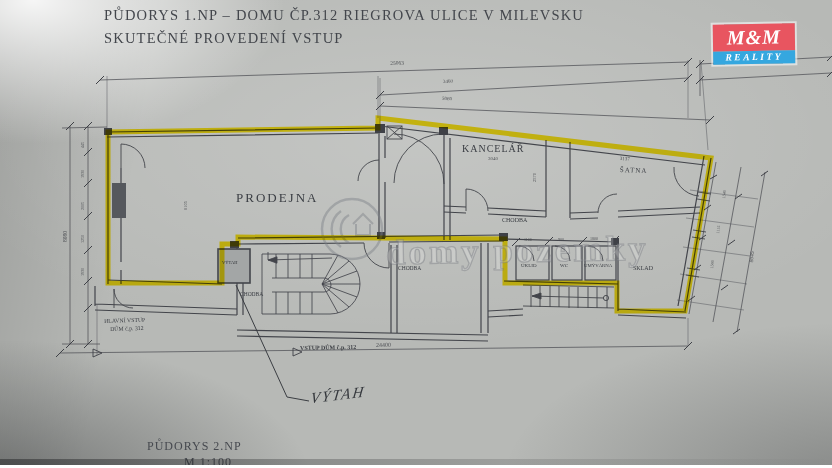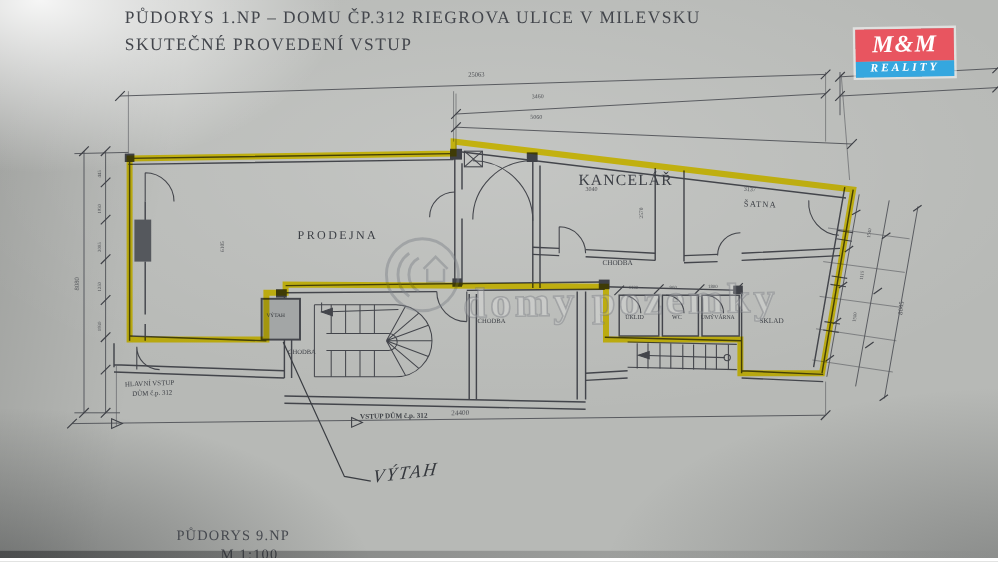--- a/index.html
+++ b/index.html
@@ -150,22 +150,22 @@
   </svg>
 
   <div class="lbl ttl" style="left:104px;top:8px;">PŮDORYS 1.NP – DOMU ČP.312 RIEGROVA ULICE V MILEVSKU</div>
   <div class="lbl ttl" style="left:104px;top:31px;">SKUTEČNÉ PROVEDENÍ VSTUP</div>
 
   <div class="logo">
     <div class="logo-top">M&amp;M</div>
     <div class="logo-bottom">REALITY</div>
   </div>
 
-  <div class="lbl" style="left:248px;top:191px;font-size:10px;letter-spacing:2px;">PRODEJNA</div>
-  <div class="lbl" style="left:482px;top:143px;font-size:13px;letter-spacing:1px;">KANCELÁŘ</div>
+  <div class="lbl" style="left:236px;top:191px;font-size:13px;letter-spacing:2px;">PRODEJNA</div>
+  <div class="lbl" style="left:462px;top:143px;font-size:10px;letter-spacing:1px;">KANCELÁŘ</div>
   <div class="lbl" style="left:620px;top:167px;font-size:7px;letter-spacing:1px;transform:rotate(2deg);">ŠATNA</div>
   <div class="lbl" style="left:502px;top:217px;font-size:6px;">CHODBA</div>
   <div class="lbl" style="left:398px;top:265px;font-size:5.5px;">CHODBA</div>
   <div class="lbl" style="left:240px;top:291px;font-size:5.5px;">CHODBA</div>
   <div class="lbl" style="left:521px;top:263px;font-size:5px;">ÚKLID</div>
   <div class="lbl" style="left:560px;top:263px;font-size:5px;">WC</div>
   <div class="lbl" style="left:584px;top:263px;font-size:4.8px;">UMÝVÁRNA</div>
   <div class="lbl" style="left:633px;top:265px;font-size:6px;">SKLAD</div>
   <div class="lbl" style="left:222px;top:261px;font-size:4.5px;color:#2e3136;">VÝTAH</div>
 
@@ -195,16 +195,16 @@
   <div class="lbl dim" style="left:81px;top:276px;font-size:4px;transform:rotate(-90deg);">1930</div>
 
   <div class="lbl dim" style="left:722px;top:198px;font-size:4px;transform:rotate(-82deg);">1540</div>
   <div class="lbl dim" style="left:716px;top:233px;font-size:4px;transform:rotate(-82deg);">1115</div>
   <div class="lbl dim" style="left:710px;top:268px;font-size:4px;transform:rotate(-82deg);">1500</div>
 
   <div class="lbl dim" style="left:524px;top:238px;font-size:4px;">1100</div>
   <div class="lbl dim" style="left:558px;top:238px;font-size:4px;">900</div>
   <div class="lbl dim" style="left:590px;top:237px;font-size:4px;">1800</div>
 
-  <div class="lbl" style="left:147px;top:440px;font-size:12px;letter-spacing:1px;color:#46494f;">PŮDORYS 9.NP</div>
+  <div class="lbl" style="left:147px;top:440px;font-size:12px;letter-spacing:1px;color:#46494f;">PŮDORYS 2.NP</div>
   <div class="lbl" style="left:184px;top:456px;font-size:12px;letter-spacing:1px;color:#46494f;">M 1:100</div>
 
 </div>
 
 </body></html>

